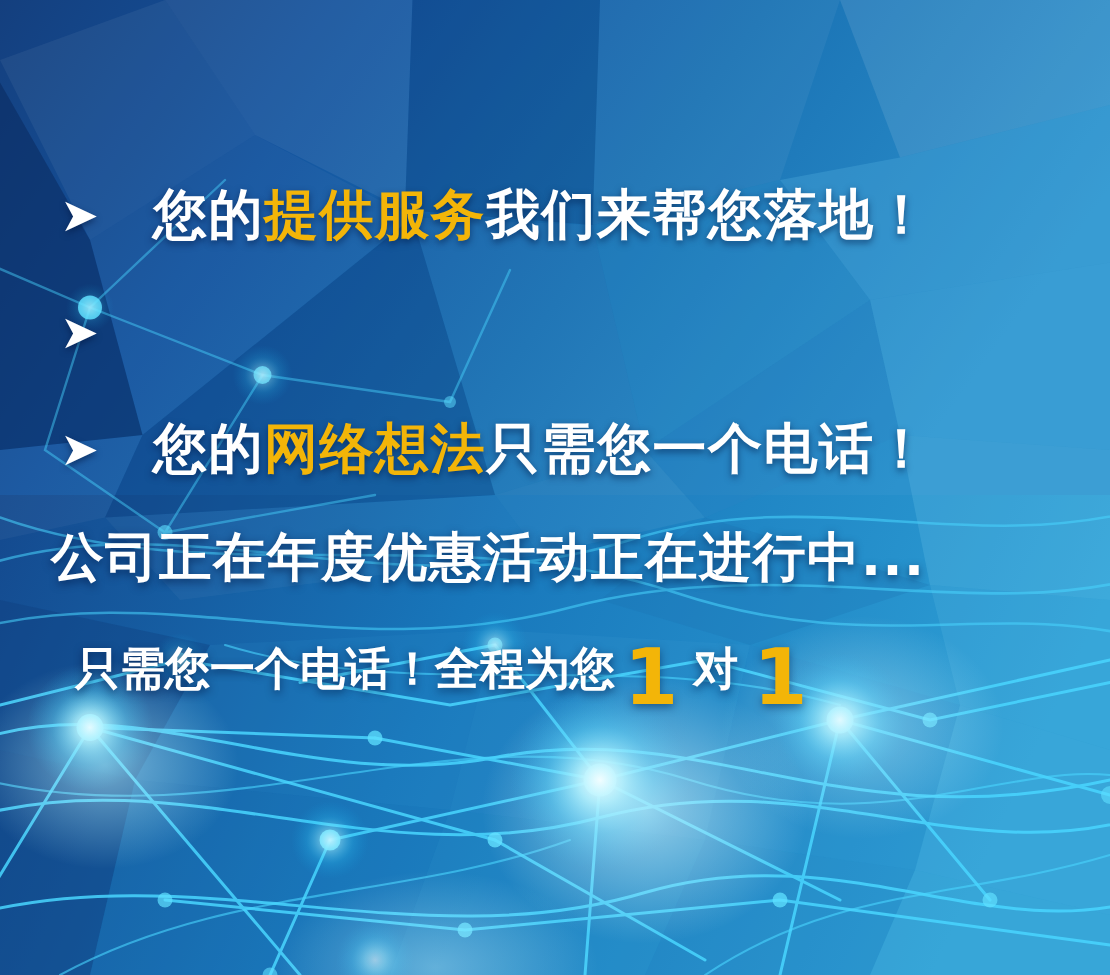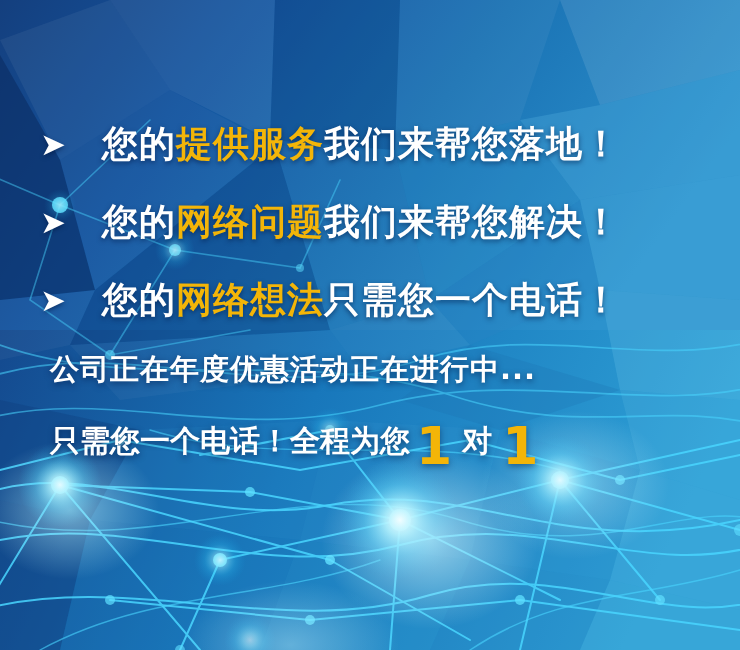--- a/index.html
+++ b/index.html
@@ -63,22 +63,22 @@
     line-height:1;
     color:#ffffff;
     white-space:nowrap;
     text-shadow:0 2px 5px rgba(0,25,70,.6);
   }
   .hl-text .gold { color:#f3b508; }
 
   .sub-block { position:absolute; top:355px; left:0; width:740px; }
 
   .sub-row-1 {
-    margin-left:50px;
-    font-size:29px;
+    margin-left:34px;
+    font-size:35px;
     font-weight:bold;
     color:#ffffff;
     letter-spacing:1px;
     line-height:1;
     white-space:nowrap;
     text-shadow:0 2px 6px rgba(0,25,70,.65);
   }
   .sub-row-2 {
     margin-left:50px;
     margin-top:42px;
@@ -264,21 +264,20 @@
 
     <div class="headline-block">
 
       <div class="hl-row">
         <span class="hl-arrow">➤</span>
         <span class="hl-text"><span>您的</span><span class="gold">提供服务</span><span>我们来帮您落地！</span></span>
       </div>
 
       <div class="hl-row">
         <span class="hl-arrow">➤</span>
-        <span class="hl-text"><span>您的</span><span class="gold">网络问题</span><span>我们来帮您解决！</span></span>
       </div>
 
       <div class="hl-row">
         <span class="hl-arrow">➤</span>
         <span class="hl-text"><span>您的</span><span class="gold">网络想法</span><span>只需您一个电话！</span></span>
       </div>
 
     </div>
 
     <div class="sub-block">

